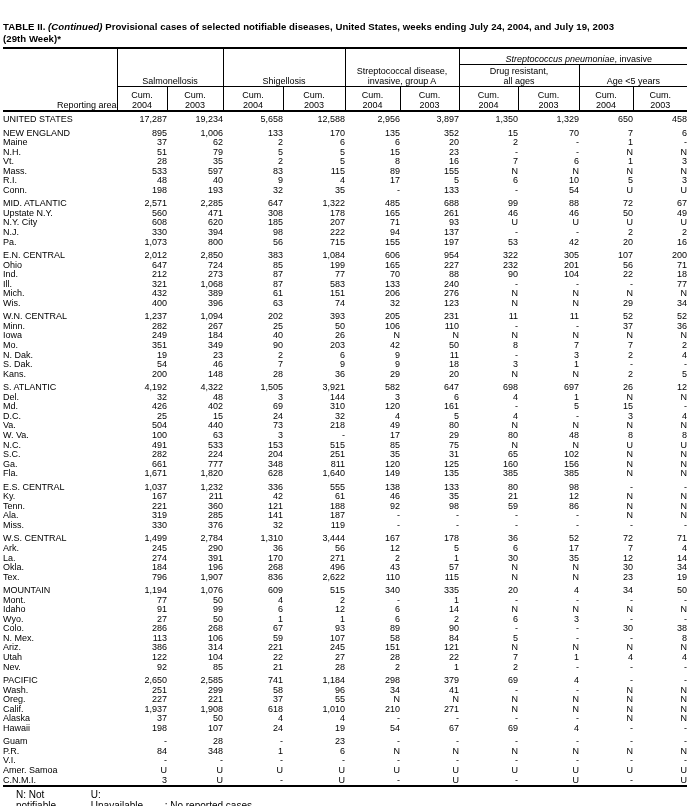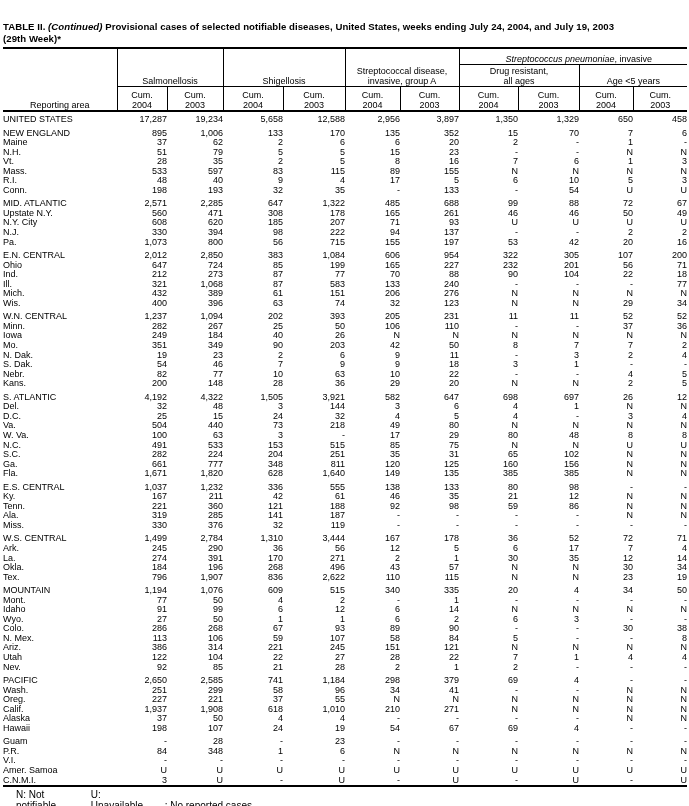--- a/index.html
+++ b/index.html
@@ -24,21 +24,21 @@
   
   .bL { border-left:1px solid #000; }
   .bB { border-bottom:1px solid #000; }
   tr.hA td { height:15px; vertical-align:bottom; }
   .spn-cell { text-align:center; padding-bottom:1px; }
   .spn-cell .it { font-style:italic;margin-left:11px; }
   tr.hB td { height:21px; vertical-align:bottom; }
   .grp { text-align:center; line-height:9.5px; padding-bottom:2px; }
   tr.hC td { height:23px; vertical-align:bottom; border-bottom:2px solid #000; }
   .cum { text-align:center; line-height:9.5px; padding-bottom:2px;margin-left:6px; }
-  .ra  { text-align:center; padding-bottom:2px; }
+  .ra  { text-align:right; padding-bottom:2px; }
 
   
   tbody td { line-height:9.55px; white-space:nowrap; vertical-align:bottom; }
   tbody tr.first td { padding-top:3px; }
   td.area { text-align:left; }
   td.val  { text-align:right; }
   .c0{padding-right:19px}.c1{padding-right:23px}.c2{padding-right:5px}.c3{padding-right:10px}
   .c4{padding-right:7px}.c5{padding-right:7px}.c6{padding-right:20px}.c7{padding-right:16px}
   .c8{padding-right:20px}.c9{padding-right:22px}
   tr.gap td { height:4px; line-height:4px; }
@@ -477,33 +477,20 @@
           <td class="val c2">7</td>
           <td class="val c3">9</td>
           <td class="val c4">9</td>
           <td class="val c5">18</td>
           <td class="val c6">3</td>
           <td class="val c7">1</td>
           <td class="val c8">-</td>
           <td class="val c9">-</td>
         </tr>
         <tr>
-          <td class="area">Nebr.</td>
-          <td class="val c0">82</td>
-          <td class="val c1">77</td>
-          <td class="val c2">10</td>
-          <td class="val c3">63</td>
-          <td class="val c4">10</td>
-          <td class="val c5">22</td>
-          <td class="val c6">-</td>
-          <td class="val c7">-</td>
-          <td class="val c8">4</td>
-          <td class="val c9">5</td>
-        </tr>
-        <tr>
           <td class="area">Kans.</td>
           <td class="val c0">200</td>
           <td class="val c1">148</td>
           <td class="val c2">28</td>
           <td class="val c3">36</td>
           <td class="val c4">29</td>
           <td class="val c5">20</td>
           <td class="val c6">N</td>
           <td class="val c7">N</td>
           <td class="val c8">2</td>
@@ -530,20 +517,33 @@
           <td class="val c0">32</td>
           <td class="val c1">48</td>
           <td class="val c2">3</td>
           <td class="val c3">144</td>
           <td class="val c4">3</td>
           <td class="val c5">6</td>
           <td class="val c6">4</td>
           <td class="val c7">1</td>
           <td class="val c8">N</td>
           <td class="val c9">N</td>
+        </tr>
+        <tr>
+          <td class="area">Md.</td>
+          <td class="val c0">426</td>
+          <td class="val c1">402</td>
+          <td class="val c2">69</td>
+          <td class="val c3">310</td>
+          <td class="val c4">120</td>
+          <td class="val c5">161</td>
+          <td class="val c6">-</td>
+          <td class="val c7">5</td>
+          <td class="val c8">15</td>
+          <td class="val c9">-</td>
         </tr>
         <tr>
           <td class="area">D.C.</td>
           <td class="val c0">25</td>
           <td class="val c1">15</td>
           <td class="val c2">24</td>
           <td class="val c3">32</td>
           <td class="val c4">4</td>
           <td class="val c5">5</td>
           <td class="val c6">4</td>

